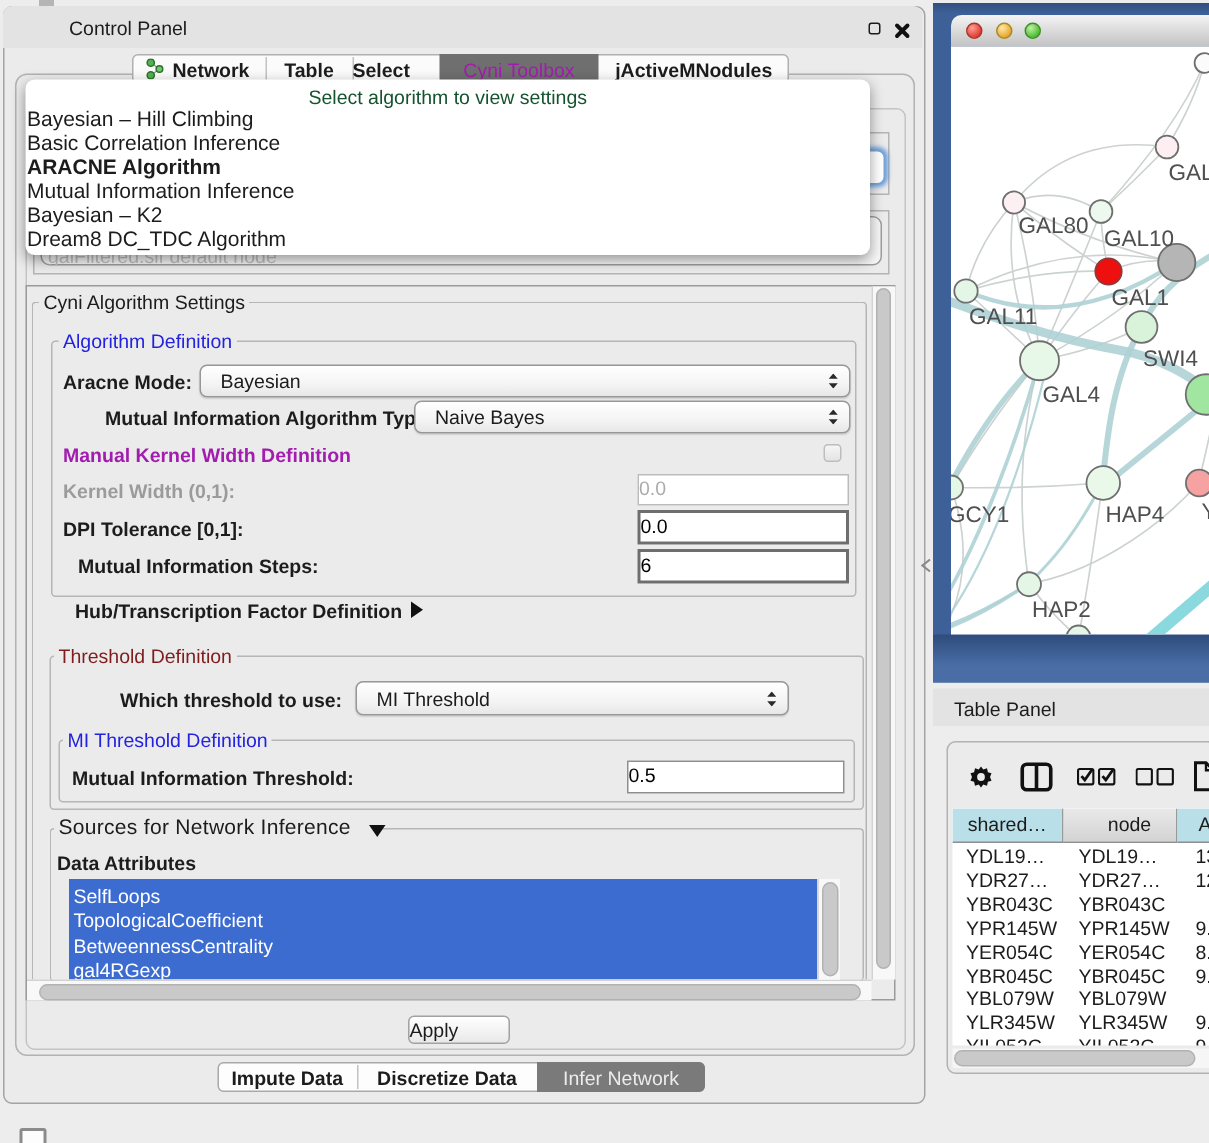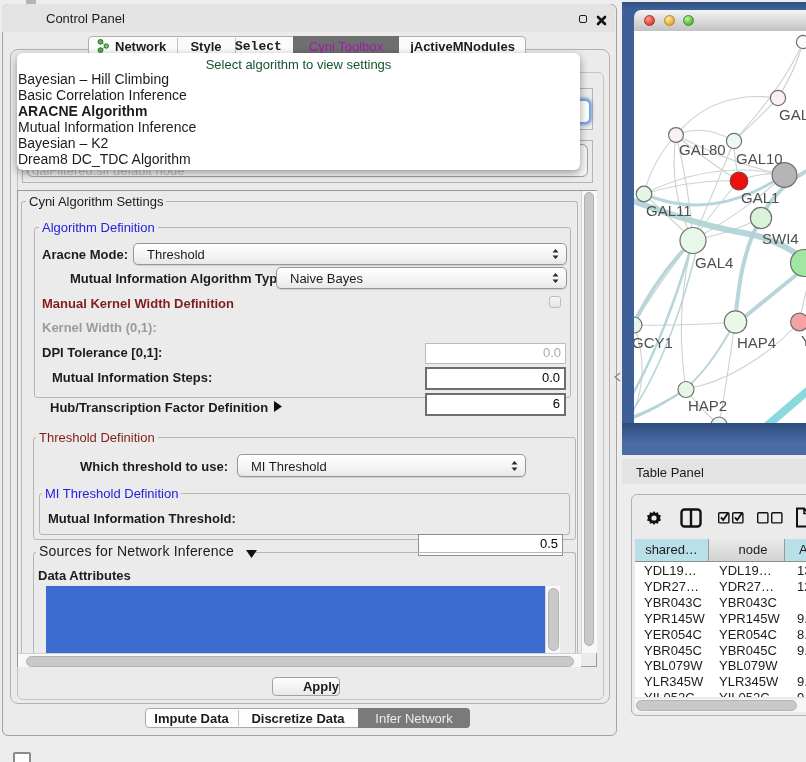--- a/index.html
+++ b/index.html
@@ -5,21 +5,21 @@
 body{width:806px;height:762px;overflow:hidden;position:relative;background:#ededed;
  font-family:"Liberation Sans",sans-serif;font-size:13px;color:#1c1c1c;}
 .ab{position:absolute;}
 .b{font-weight:bold;}
 .grp{position:absolute;border:1px solid #b6b6b6;border-radius:3px;}
 .gt{position:absolute;background:#ebebeb;padding:0 3px;line-height:13px;white-space:nowrap;}
 .combo{position:absolute;border:1px solid #979797;border-radius:5px;
  background:linear-gradient(#ffffff,#f4f4f4 60%,#e7e7e7);box-shadow:0 1px 1px rgba(0,0,0,.12);}
 .combo .ct{position:absolute;left:13px;top:50%;transform:translateY(-50%);white-space:nowrap;}
 .arr{position:absolute;right:7px;top:50%;transform:translateY(-50%);width:7px;height:10px;}
-.fld{position:absolute;background:#fff;text-align:right;white-space:nowrap;margin-top:27px;}
+.fld{position:absolute;background:#fff;text-align:left;white-space:nowrap;}
 .scrTrack{position:absolute;background:#f8f8f8;}
 .thumbV{position:absolute;background:#c9c9c9;border:1px solid #b2b2b2;border-radius:6px;}
 </style></head>
 <body>
 
 <div class="ab" style="left:26px;top:0;width:10px;height:7px;background:#b5b5b5;"></div>
 
 <div class="ab" id="cp" style="left:2px;top:4px;width:613px;height:730px;background:#ebebeb;
  border:1px solid #a3a3a3;border-radius:6px;"></div>
 <div class="ab" style="left:2px;top:4px;width:613px;height:28px;background:#e3e3e3;border-radius:6px 6px 0 0;"></div>
@@ -38,23 +38,23 @@
 <div class="ab" style="left:88px;top:36px;width:438px;height:20px;background:#fbfbfb;
  border:1px solid #b0b0b0;border-radius:4px;box-sizing:border-box;"></div>
 <div class="ab b" style="left:115px;top:39px;">Network</div>
 <svg class="ab" style="left:97px;top:39px;" width="13" height="14" viewBox="0 0 13 14">
  <path d="M4 3 L9 7 M4 11 L9 7" stroke="#9a9a9a" stroke-width="1"></path>
  <circle cx="3.5" cy="2.8" r="2.4" fill="#52b152" stroke="#2c712c"></circle>
  <circle cx="9.3" cy="7" r="2.2" fill="#6fca6f" stroke="#2c712c"></circle>
  <circle cx="3.5" cy="11.2" r="2.4" fill="#52b152" stroke="#2c712c"></circle>
 </svg>
 <div class="ab" style="left:177px;top:38px;width:1px;height:16px;background:#c2c2c2;"></div>
-<div class="ab b" style="left:177px;top:39px;width:58px;text-align:center;">Style</div>
+<div class="ab b" style="left:177px;top:39px;width:58px;text-align:center;">Table</div>
 <div class="ab" style="left:235px;top:38px;width:1px;height:16px;background:#c2c2c2;"></div>
-<div class="ab b" style="left:235px;top:39px;width:36px;text-align:center;font-family:Liberation Mono, monospace;">Select</div>
+<div class="ab b" style="left:235px;top:39px;width:36px;text-align:center;">Select</div>
 <div class="ab" style="left:293px;top:36px;width:106px;height:20px;background:#6f6f6f;"></div>
 <div class="ab" style="left:293px;top:39px;width:106px;text-align:center;color:#a21caf;">Cyni Toolbox</div>
 <div class="ab b" style="left:399px;top:39px;width:127px;text-align:center;">jActiveMNodules</div>
 
 <div class="ab" style="left:22px;top:88px;width:571px;height:42px;border:1px solid #b4b4b4;box-sizing:border-box;"></div>
 <div class="ab" style="left:22px;top:140px;width:571px;height:43px;border:1px solid #b4b4b4;box-sizing:border-box;"></div>
 <div class="ab" style="left:24px;top:100px;width:566px;height:23px;background:#fff;border:1px solid #7aa4d6;
  border-radius:5px;box-shadow:0 0 3px 1.5px rgba(80,140,215,.8);box-sizing:border-box;"></div>
 <div class="ab" style="left:27px;top:144px;width:561px;height:33px;background:#f7f7f7;border:1px solid #9d9d9d;
  border-radius:6px;box-sizing:border-box;"></div>
@@ -72,35 +72,35 @@
 <div class="thumbV" style="left:26px;top:656px;width:546px;height:9px;"></div>
 
 <div class="grp" style="left:21px;top:201px;width:555px;height:451px;border-bottom:none;border-radius:3px 3px 0 0;"></div>
 <div class="gt" style="left:26px;top:195px;">Cyni Algorithm Settings</div>
 
 <div class="grp" style="left:34px;top:227px;width:535px;height:169px;"></div>
 <div class="gt" style="left:39px;top:221px;color:#2222e0;">Algorithm Definition</div>
 
 <div class="ab b" style="left:42px;top:247px;">Aracne Mode:</div>
 <div class="combo" style="left:133px;top:243px;width:432px;height:20px;">
-    <span class="ct">Threshold</span>
+    <span class="ct">Bayesian</span>
  <svg class="arr" viewBox="0 0 7 10">
       <path d="M3.5 0 L6.5 3.5 L0.5 3.5 Z M3.5 10 L6.5 6.5 L0.5 6.5 Z" fill="#2a2a2a"></path>
     </svg>
   </div>
 
 <div class="ab b" style="left:42px;top:271px;padding-left:28px;">Mutual Information Algorithm Type:</div>
 <div class="combo" style="left:276px;top:267px;width:289px;height:20px;">
     <span class="ct">Naive Bayes</span>
  <svg class="arr" viewBox="0 0 7 10">
       <path d="M3.5 0 L6.5 3.5 L0.5 3.5 Z M3.5 10 L6.5 6.5 L0.5 6.5 Z" fill="#2a2a2a"></path>
     </svg>
   </div>
 
-<div class="ab b" style="left:42px;top:296px;color:#7f1d1d;">Manual Kernel Width Definition</div>
+<div class="ab b" style="left:42px;top:296px;color:#a21caf;">Manual Kernel Width Definition</div>
 <div class="ab" style="left:549px;top:296px;width:10px;height:10px;border:1px solid #bdbdbd;border-radius:3px;
  background:linear-gradient(#f5f5f5,#e4e4e4);"></div>
 
 <div class="ab b" style="left:42px;top:320px;color:#9b9b9b;">Kernel Width (0,1):</div>
 <div class="fld" style="left:425px;top:316px;width:135px;height:18px;border:1px solid #bcbcbc;
  color:#ababab;padding:1px 4px 0 0;">0.0</div>
 
 <div class="ab b" style="left:42px;top:345px;">DPI Tolerance [0,1]:</div>
 <div class="fld" style="left:425px;top:340px;width:133px;height:18px;border:2px solid #6e6e6e;
  color:#000;padding:1px 4px 0 0;">0.0</div>
@@ -133,26 +133,30 @@
 
 <div class="grp" style="left:33px;top:552px;width:541px;height:101px;border-bottom:none;"></div>
 <div class="gt" style="left:36px;top:545px;letter-spacing:0.2px;font-size:14px;">Sources for Network Inference&nbsp;&nbsp;&nbsp;</div>
 <svg class="ab" style="left:244px;top:549px;" width="15" height="10" viewBox="0 0 13 10">
  <path d="M1 1 L12 1 L6.5 9 Z" fill="#111"></path>
   </svg>
 <div class="ab b" style="left:38px;top:568px;">Data Attributes</div>
 
 <div class="ab" style="left:46px;top:586px;width:514px;height:67px;background:#fff;overflow:hidden;">
  <div class="ab" style="left:0;top:0;width:499px;height:67px;background:#3d6cd1;"></div>
+ <div class="ab" style="left:3px;top:3.5px;color:#fff;line-height:16.5px;white-space:pre;">SelfLoops
+TopologicalCoefficient
+BetweennessCentrality
+gal4RGexp</div>
  <div class="scrTrack" style="left:499px;top:0;width:15px;height:67px;border-left:1px solid #d8d8d8;"></div>
  <div class="thumbV" style="left:501.5px;top:2px;width:9px;height:61px;"></div>
 </div>
 
 <div class="ab" style="left:272px;top:677px;width:66px;height:17px;border:1px solid #a2a2a2;border-radius:4px;
- background:linear-gradient(#ffffff,#e9e9e9);text-align:right;line-height:17px;font-weight:700;">Apply</div>
+ background:linear-gradient(#ffffff,#e9e9e9);text-align:left;line-height:17px;font-weight:400;">Apply</div>
 
 <div class="ab" style="left:145px;top:708px;width:325px;height:20px;background:#fdfdfd;
  border:1px solid #a9a9a9;border-radius:4px;box-sizing:border-box;"></div>
 <div class="ab b" style="left:145px;top:711px;width:93px;text-align:center;">Impute Data</div>
 <div class="ab" style="left:238px;top:710px;width:1px;height:16px;background:#c2c2c2;"></div>
 <div class="ab b" style="left:238px;top:711px;width:120px;text-align:center;">Discretize Data</div>
 <div class="ab" style="left:358px;top:708px;width:112px;height:20px;background:#7a7a7a;border-radius:0 4px 4px 0;"></div>
 <div class="ab" style="left:358px;top:711px;width:112px;text-align:center;color:#ececec;">Infer Network</div>
 
 <div class="ab" style="left:17px;top:53px;width:563px;height:117px;background:#fff;border-radius:6px;

